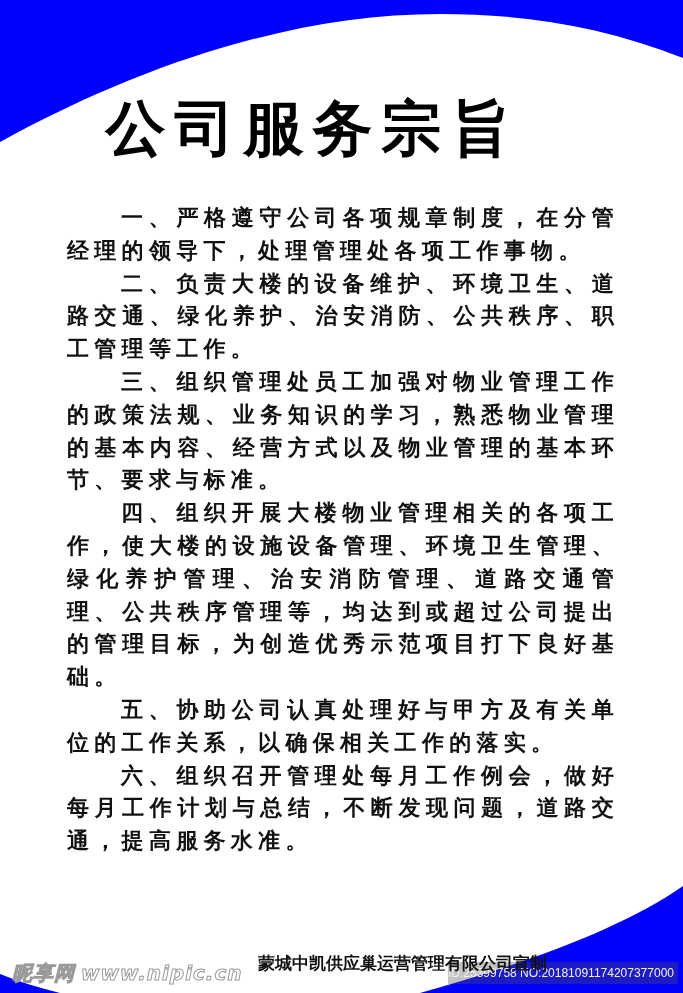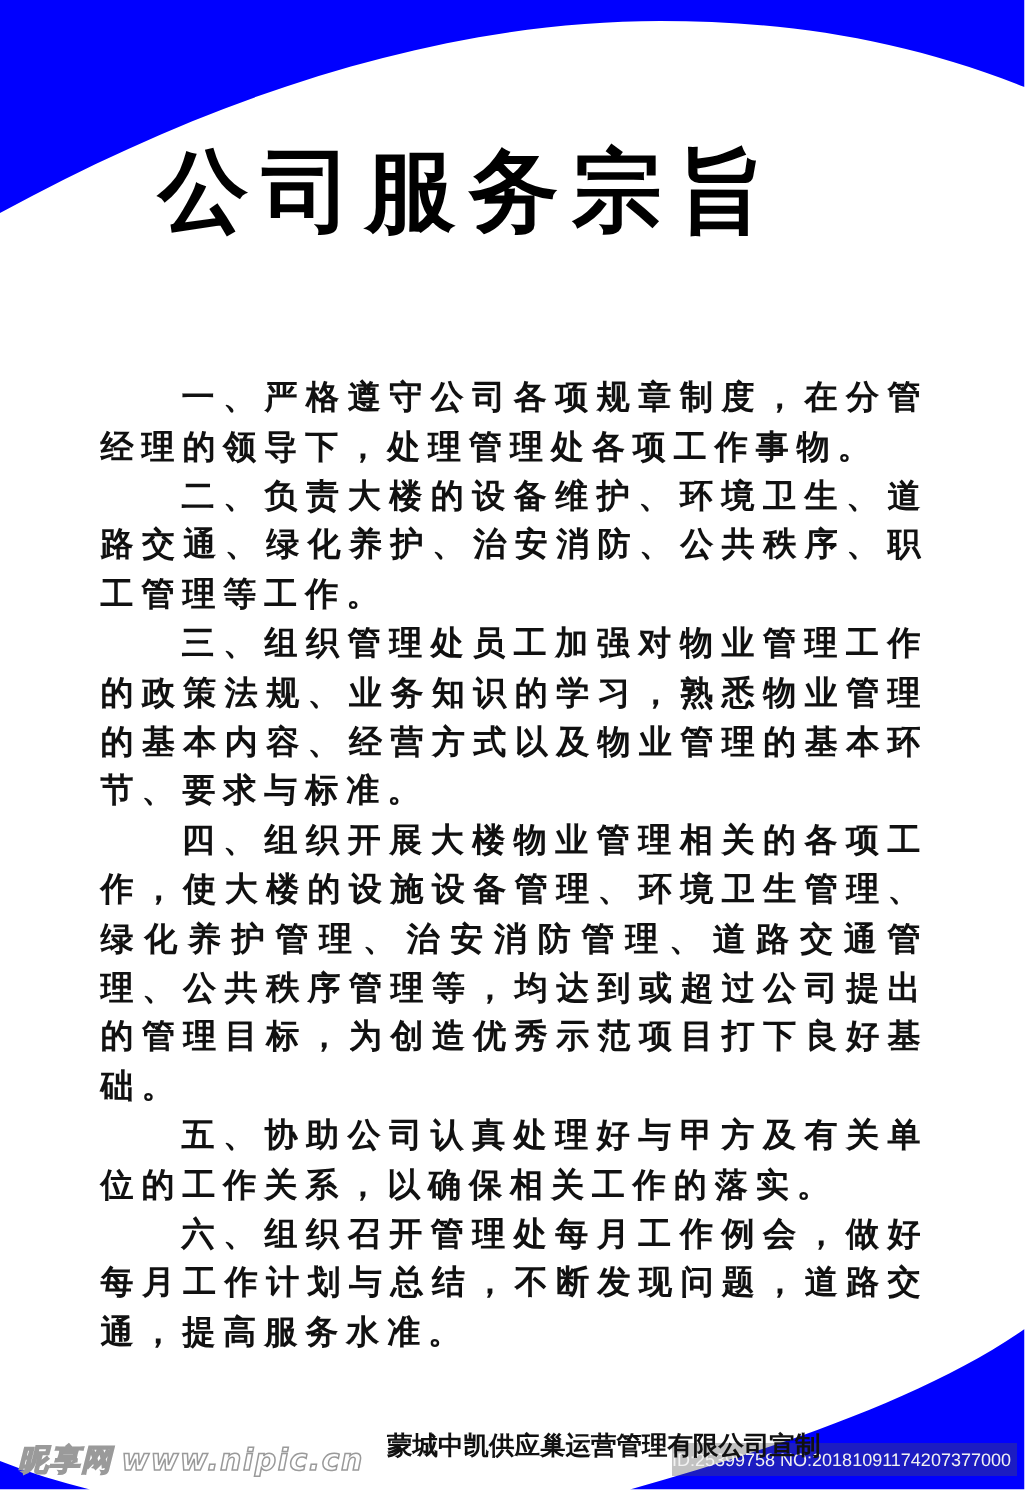--- a/index.html
+++ b/index.html
@@ -11,21 +11,20 @@
     .bg { position: absolute; left: 0; top: 0; width: 683px; height: 993px; z-index: 0; }
     .title {
       position: absolute; left: 0; top: 90px; width: 625px; text-align: center;
       font-size: 60px; font-weight: bold; color: #000; letter-spacing: 9px;
       line-height: 76px; z-index: 2;
     }
     .body-text {
       position: absolute; left: 67px; top: 202px; width: 552px; z-index: 2;
       color: #111; font-size: 22px; letter-spacing: 5.3px; line-height: 32.8px;
       font-weight: bold;
-      margin-top: 48px;
     }
     .para { margin: 0; text-indent: 54px; text-align: justify; }
     .footer {
       position: absolute; left: 258px; top: 952px; z-index: 3;
       font-size: 17px; color: #111; white-space: nowrap; font-weight: bold;
     }
     .wm-left {
       position: absolute; left: 12px; top: 960px; z-index: 3;
       font-size: 20px; color: #fff; white-space: nowrap; font-style: italic; font-weight: bold;
       -webkit-text-stroke: 1px #9a9a9a; letter-spacing: 1px;

